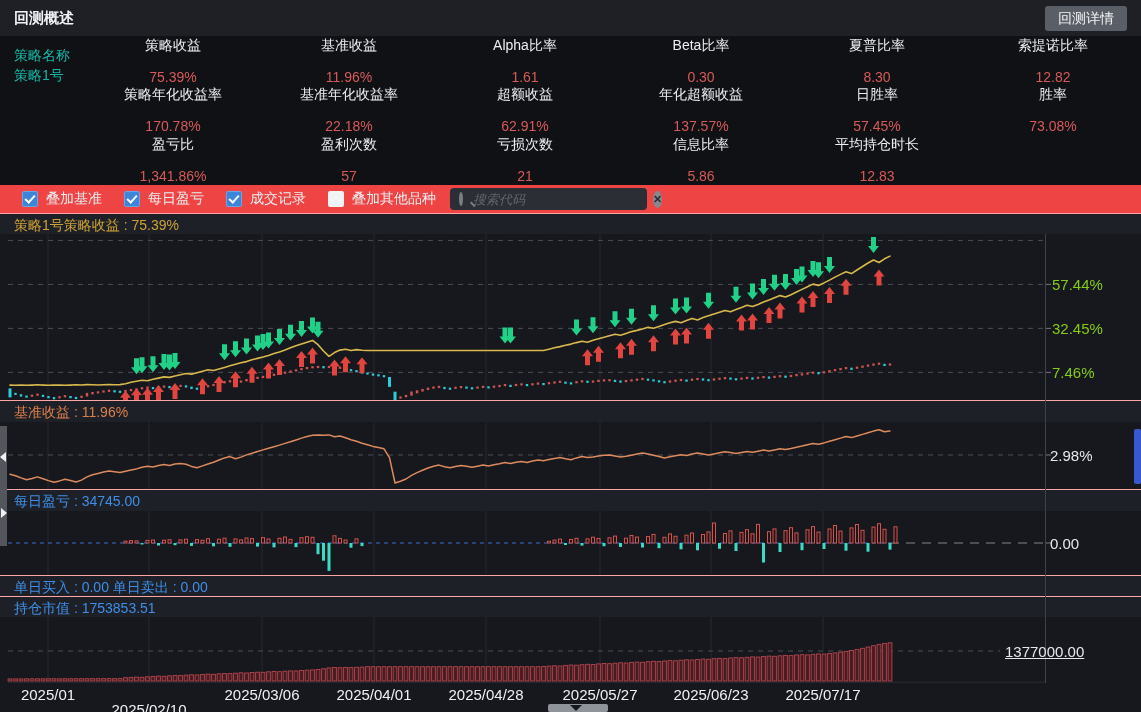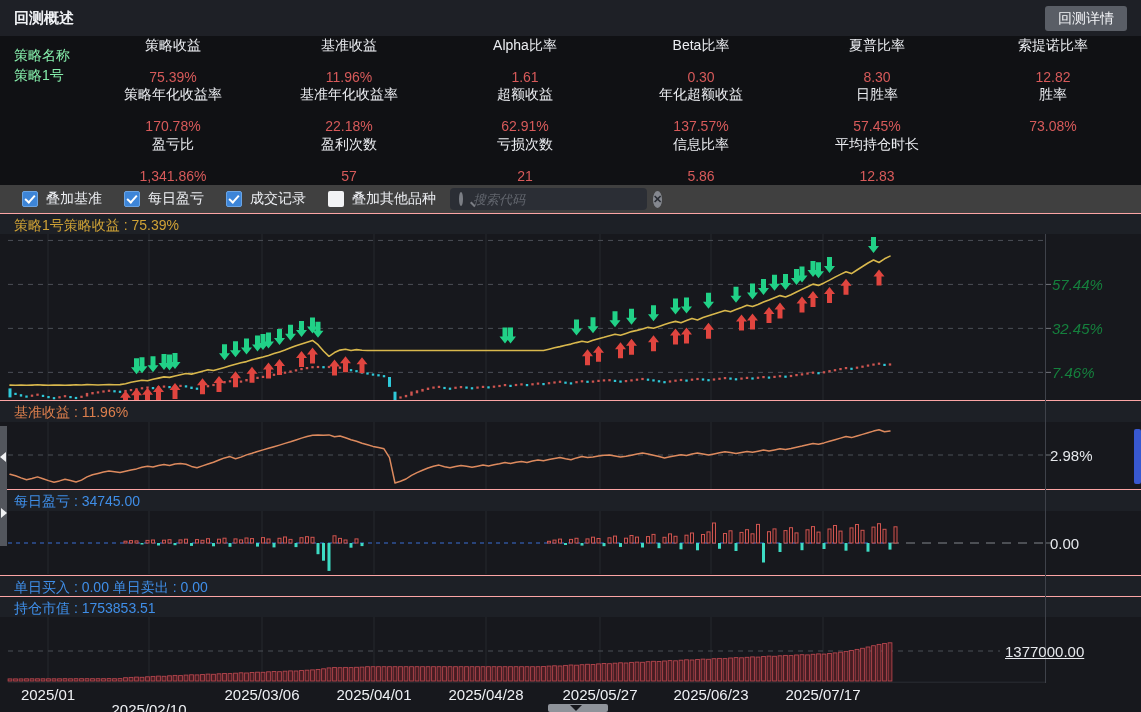--- a/index.html
+++ b/index.html
@@ -3,45 +3,45 @@
 <meta charset="utf-8">
 <style>
   html,body{margin:0;padding:0;background:#17181d;font-family:"Liberation Sans",sans-serif;}
   .app{position:relative;width:1141px;height:712px;overflow:hidden;background:#17181d;color:#e9ebef;}
   
   .hdr{position:absolute;left:0;top:0;width:1141px;height:36px;background:#1e2026;}
   .hdr-title{position:absolute;left:14px;top:9px;font-size:15px;font-weight:600;color:#f0f2f5;}
   .hdr-btn{position:absolute;right:14px;top:6px;height:25px;line-height:25px;padding:0 13px;background:#5a5e66;color:#f2f3f6;font-size:14px;border-radius:3px;cursor:pointer;}
   
   .stats{position:absolute;left:0;top:36px;width:1141px;height:149px;background:#101114;}
-  .stats-name{position:absolute;left:14px;top:9px;font-size:14px;line-height:20px;color:#86efac;}
+  .stats-name{position:absolute;left:14px;top:9px;font-size:14px;line-height:20px;color:#14b8a6;}
   .stats-grid{position:absolute;left:85px;top:0;width:1056px;height:149px;display:grid;grid-template-columns:repeat(6,1fr);grid-template-rows:repeat(3,1fr);}
   .stat{display:flex;flex-direction:column;align-items:center;justify-content:center;gap:14px;}
   .stat .sl{font-size:14px;color:#eceef2;}
   .stat .sv{font-size:14px;color:#d75a5a;}
   
-  .tbar{position:absolute;left:0;top:185px;width:1141px;height:28px;background:#404040;display:flex;align-items:center;}
+  .tbar{position:absolute;left:0;top:185px;width:1141px;height:28px;background:#ef4444;display:flex;align-items:center;}
   .cbx{display:flex;align-items:center;margin-left:22px;cursor:pointer;}
   .cbx .box{width:16px;height:16px;border-radius:2px;background:#f2f3f5;position:relative;}
   .cbx .box.on{background:#3d85d8;border:1px solid #6aa4e4;width:14px;height:14px;}
   .cbx .box.on::after{content:"";position:absolute;left:4px;top:1px;width:4px;height:8px;border:solid #fff;border-width:0 2px 2px 0;transform:rotate(42deg);}
   .cbx .lbl{margin-left:8px;font-size:14px;color:#eceef2;}
   .search{position:relative;margin-left:14px;width:197px;height:22px;background:#2b2e35;border-radius:4px;display:flex;align-items:center;}
   .mag{position:relative;width:10px;height:10px;border:2px solid #7b7e85;border-radius:50%;margin-left:9px;}
   .mag::after{content:"";position:absolute;left:9px;top:9px;width:2px;height:6px;background:#7b7e85;transform:rotate(-45deg);transform-origin:top left;}
   .search input{flex:1;margin-left:8px;background:transparent;border:none;outline:none;color:#9da1a8;font-size:13px;font-family:"Liberation Sans",sans-serif;font-style:italic;}
   .search input::placeholder{color:#62666e;}
   .clr{width:17px;height:17px;border-radius:50%;background:#85888f;color:#2b2e35;font-size:11px;font-weight:bold;line-height:17px;text-align:center;margin-right:8px;cursor:pointer;}
   
   .strip{position:absolute;left:0;width:1141px;background:#1d2026;border-top:1px solid #fca5a5;box-sizing:border-box;}
   .strip .t{position:absolute;left:14px;top:3px;font-size:14px;}
   .gold{color:#cfa236;} .orange{color:#dd7f4d;} .blue{color:#3f8ee8;}
   svg.chart{position:absolute;left:0;background:#17181d;}
   .axlab{position:absolute;font-size:15px;}
-  .axlab.red{color:#15803d;font-style:italic;} .axlab.white{color:#e6e8ec;}
+  .axlab.red{color:#84cc16;} .axlab.white{color:#e6e8ec;}
   .vaxis{position:absolute;left:1045px;top:234px;width:0;height:449px;border-left:1px solid #3f424a;}
   .xaxis{position:absolute;left:0;top:683px;width:1141px;height:24px;background:#17181d;}
   .xlab{position:absolute;top:3px;transform:translateX(-50%);font-size:15px;color:#eef0f4;white-space:nowrap;}
   
   .vsplit{position:absolute;left:0;top:426px;width:7px;height:120px;background:#53565d;cursor:col-resize;}
   .tri-left{position:absolute;left:0;top:26px;width:0;height:0;border-top:5px solid transparent;border-bottom:5px solid transparent;border-right:6px solid #f0f1f3;}
   .tri-right{position:absolute;left:1px;top:82px;width:0;height:0;border-top:5px solid transparent;border-bottom:5px solid transparent;border-left:6px solid #f0f1f3;}
   .bluebar{position:absolute;left:1134px;top:429px;width:7px;height:55px;background:#3858d0;border-radius:2px;cursor:pointer;}
   .hscroll{position:absolute;left:548px;top:704px;width:60px;height:8px;background:#8f939a;border-radius:2px;cursor:pointer;}
   .hscroll .tri{position:absolute;left:22px;top:1px;width:0;height:0;border-left:6px solid transparent;border-right:6px solid transparent;border-top:6px solid #16171c;}

